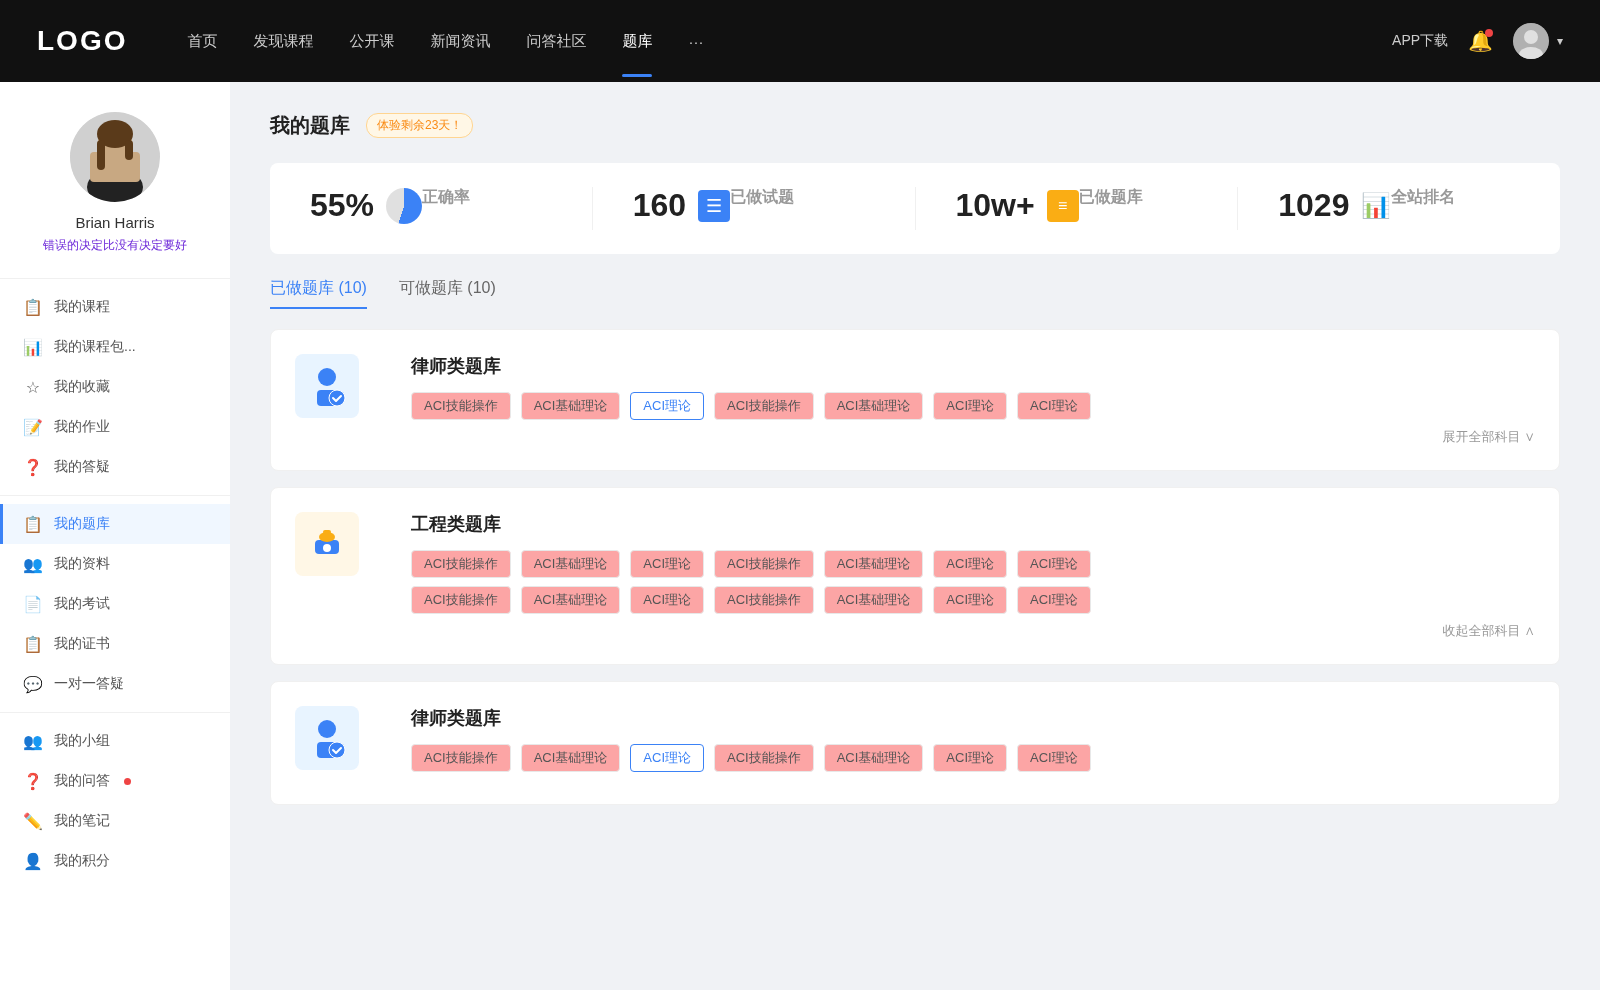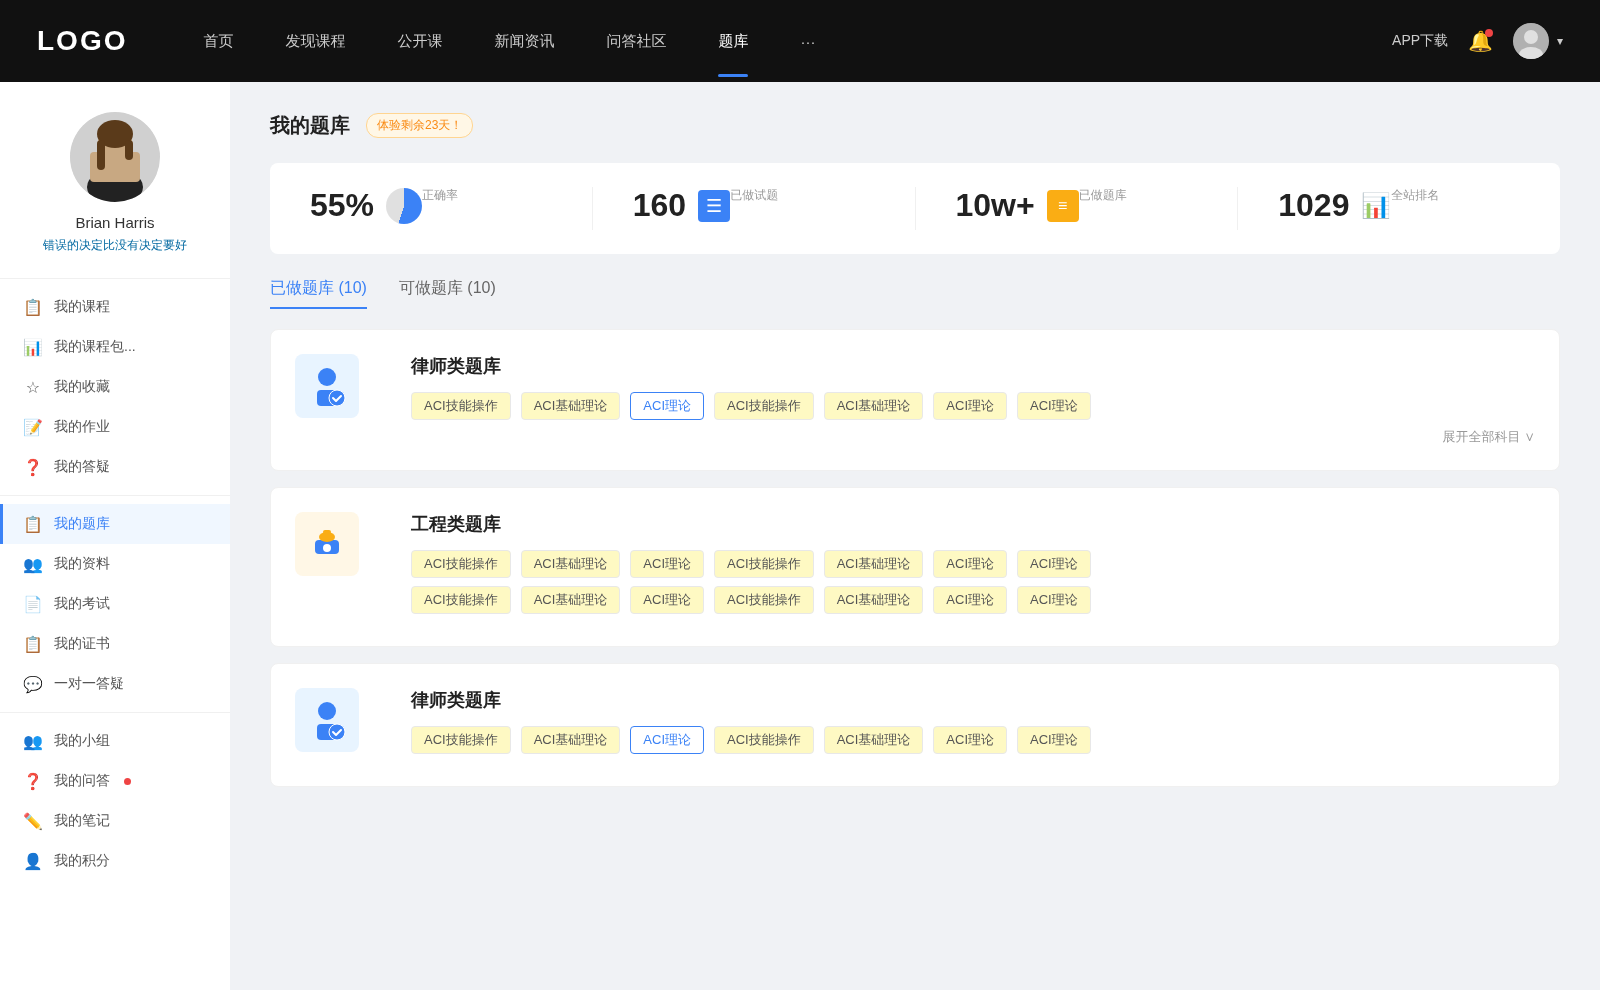--- a/index.html
+++ b/index.html
@@ -26,21 +26,20 @@
       gap: 36px;
       align-items: center;
       flex: 1;
     }
     .nav-item {
       color: #ccc;
       font-size: 15px;
       cursor: pointer;
       padding: 4px 0;
       position: relative;
-      margin-left: 16px;
     }
     .nav-item.active {
       color: #fff;
     }
     .nav-item.active::after {
       content: '';
       display: block;
       height: 3px;
       background: #3b82f6;
       border-radius: 2px;
@@ -120,21 +119,21 @@
     }
     .profile-avatar svg { width: 90px; height: 90px; }
     .profile-name {
       font-size: 15px;
       color: #333;
       font-weight: 500;
       margin-bottom: 6px;
     }
     .profile-motto {
       font-size: 12px;
-      color: #0369a1;
+      color: #6d28d9;
       text-align: center;
       padding: 0 16px;
     }
     .sidebar-divider {
       width: 100%;
       height: 1px;
       background: #f0f0f0;
       margin: 8px 0;
     }
     .sidebar-menu {
@@ -224,22 +223,23 @@
       align-items: center;
       gap: 12px;
       margin-bottom: 6px;
     }
     .stat-value {
       font-size: 32px;
       font-weight: 700;
       color: #222;
     }
     .stat-label {
-      font-size: 12px;
+      font-size: 16px;
       color: #999;
+      font-weight: bold;
     }
 
     
     .tabs-row {
       display: flex;
       gap: 32px;
       margin-bottom: 20px;
     }
     .tab-item {
       font-size: 16px;
@@ -282,21 +282,21 @@
     }
     .qbank-tags {
       display: flex;
       flex-wrap: wrap;
       gap: 10px;
       margin-bottom: 8px;
     }
     .qbank-tag {
       font-size: 13px;
       color: #555;
-      background: #fef9c3;
+      background: #fca5a5;
       border: 1px solid #e8e8e8;
       border-radius: 4px;
       padding: 4px 12px;
       cursor: pointer;
     }
     .qbank-tag.selected {
       color: #3b82f6;
       border-color: #3b82f6;
       background: #fff;
     }
@@ -555,20 +555,21 @@
           </div>
           <div class="qbank-tags">
             <span class="qbank-tag">ACI技能操作</span>
             <span class="qbank-tag">ACI基础理论</span>
             <span class="qbank-tag">ACI理论</span>
             <span class="qbank-tag">ACI技能操作</span>
             <span class="qbank-tag">ACI基础理论</span>
             <span class="qbank-tag">ACI理论</span>
             <span class="qbank-tag">ACI理论</span>
           </div>
+          <div class="expand-link">收起全部科目 ∧</div>
         </div>
       </div>
     </div>
 
     <div class="qbank-card">
       <div class="qbank-header">
         <div class="qbank-icon">
           <svg width="44" height="44" viewBox="0 0 44 44" xmlns="http://www.w3.org/2000/svg">
             <circle cx="22" cy="13" r="9" fill="#3b82f6"></circle>
             <rect x="12" y="26" width="20" height="16" rx="4" fill="#3b82f6"></rect>

